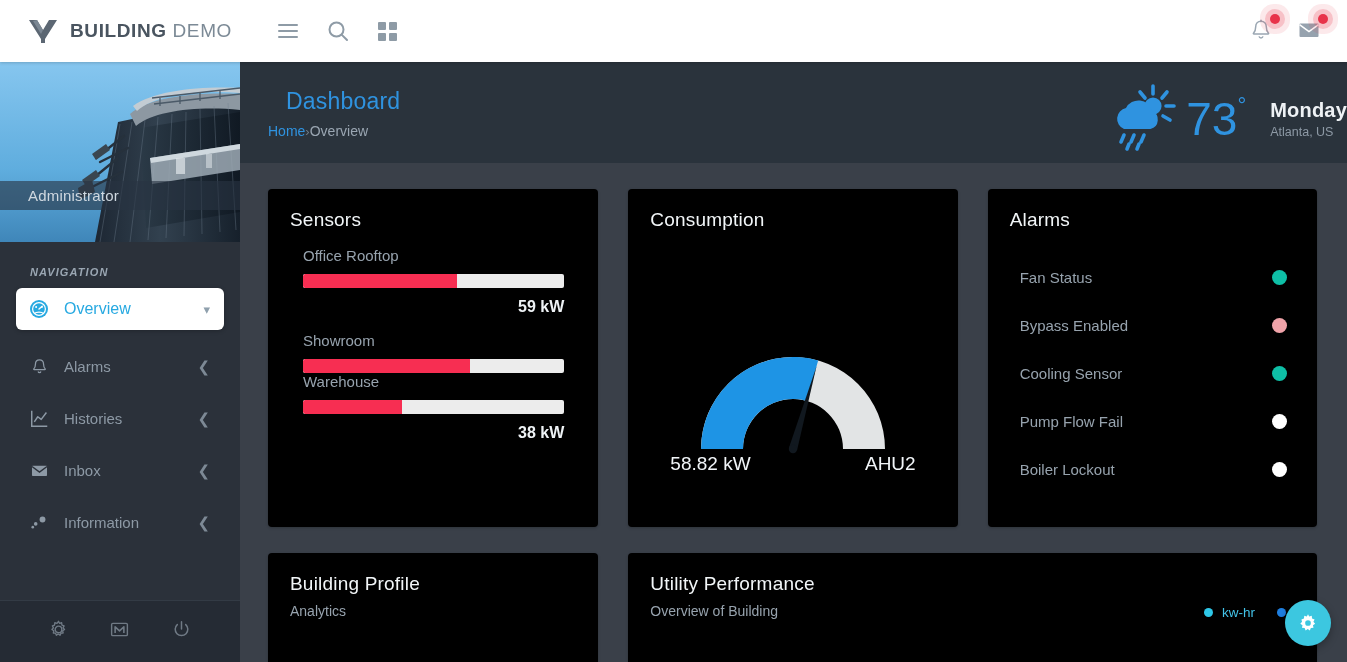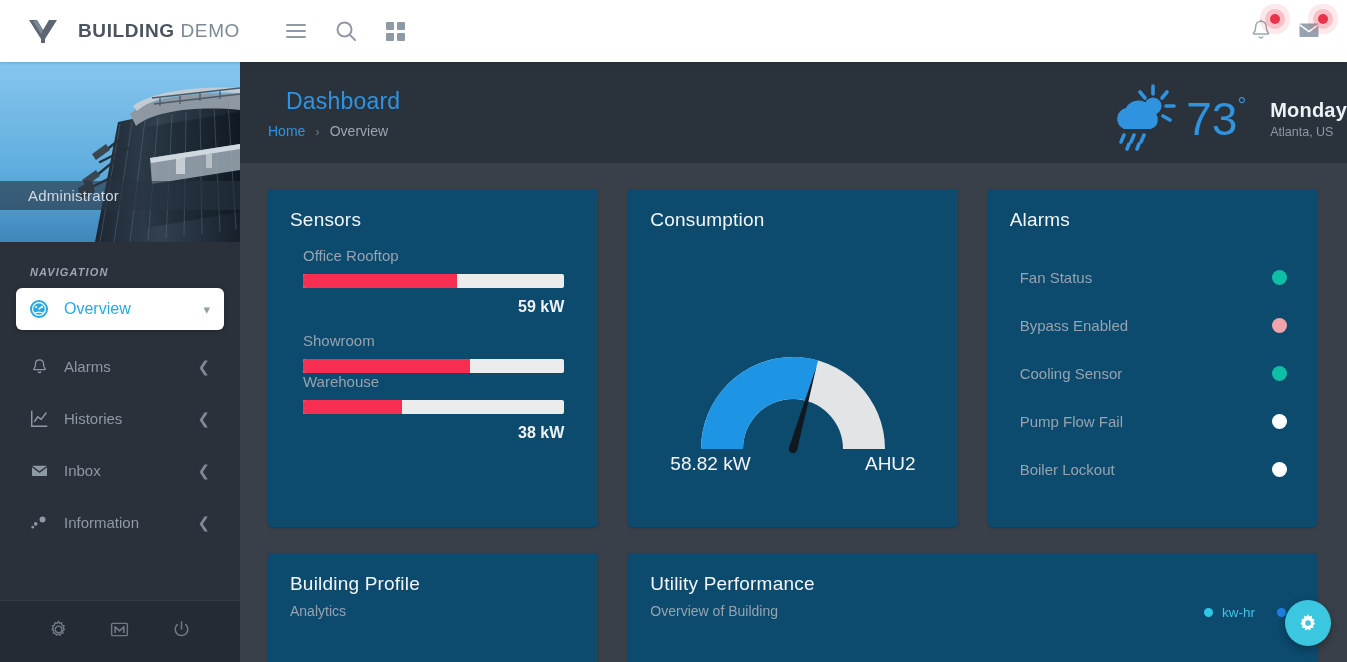--- a/index.html
+++ b/index.html
@@ -15,21 +15,21 @@
   .topbar {
     position: absolute; top: 0; left: 0;
     width: 1347px; height: 62px;
     background: #ffffff;
     display: flex; align-items: center;
     box-shadow: 0 1px 3px rgba(0,0,0,.18);
     z-index: 30;
   }
   .brand { display: flex; align-items: center; margin-left: 28px; }
   .brand-logo { width: 30px; height: 26px; margin-right: 12px; }
-  .brand-text { font-size: 19px; letter-spacing: .6px; color: #52606d; margin-left: 8px; }
+  .brand-text { font-size: 19px; letter-spacing: .6px; color: #52606d; }
   .brand-text .b1 { font-weight: bold; color: #4a5560; }
   .brand-text .b2 { font-weight: normal; color: #7c8a96; }
 
   .topicons { display: flex; align-items: center; margin-left: 44px; gap: 26px; }
   .ticon { width: 24px; height: 24px; cursor: pointer; display:flex; align-items:center; justify-content:center; }
   .hamb i { display:block; width: 20px; height: 2.6px; background: #8e9ba6; margin: 3.4px 0; border-radius: 1px; }
   .grid9 { display: grid; grid-template-columns: 8px 8px; grid-template-rows: 8px 8px; gap: 3px; }
   .grid9 span { background: #8e9ba6; border-radius: 1px; }
 
   .topright { margin-left: auto; margin-right: 24px; display: flex; align-items: center; gap: 22px; }
@@ -95,39 +95,39 @@
   .sidefoot .fi { cursor: pointer; opacity: .72; }
 
   
   .main { position: absolute; top: 62px; left: 240px; width: 1107px; height: 600px; }
   .pagehead {
     position: relative;
     height: 101px; background: #2a333c;
     padding: 26px 0 0 28px;
   }
   .ptitle { color: #2f93e0; font-size: 23px; letter-spacing: .2px; margin-left: 18px; }
-  .crumbs { margin-top: 8px; font-size: 14px; color: #9aa6b2; display: flex; align-items: center; gap: 10px; }
+  .crumbs { margin-top: 8px; font-size: 14px; color: #9aa6b2; display: flex; align-items: center; gap: 0; }
   .crumbs .home { color: #2f93e0; cursor: pointer; }
   .crumbs .sep { color: #6f7c88; font-size: 13px; }
 
   .weather {
     position: absolute; right: 0; top: 20px;
     display: flex; align-items: center; gap: 4px;
     padding-right: 0;
   }
   .wtemp { color: #2f93e0; font-size: 46px; font-weight: 300; line-height: 1; position: relative; }
   .wtemp .deg { font-size: 22px; vertical-align: super; position: relative; top: -6px; }
   .wtextblock { margin-left: 20px; padding-right: 0; }
   .wday { color: #eef2f5; font-size: 20px; font-weight: bold; letter-spacing: .2px; }
   .wloc { color: #8d99a5; font-size: 12.5px; margin-top: 3px; }
 
   .content { padding: 26px 30px 0 28px; }
   .row { display: flex; gap: 30px; }
   .card {
-    background: #0c4a6e;
+    background: #000000;
     border-radius: 4px;
     box-shadow: 0 1px 3px rgba(0,0,0,.22);
   }
   .card-title { color: #f2f6f8; font-size: 19px; padding: 20px 0 0 22px; letter-spacing: .2px; }
   .card-sub { color: #97a3ae; font-size: 14px; padding: 8px 0 0 22px; }
 
   .c-sensors { width: 331px; height: 338px; }
   .c-consume { width: 330px; height: 338px; }
   .c-alarms  { width: 330px; height: 338px; }
 

